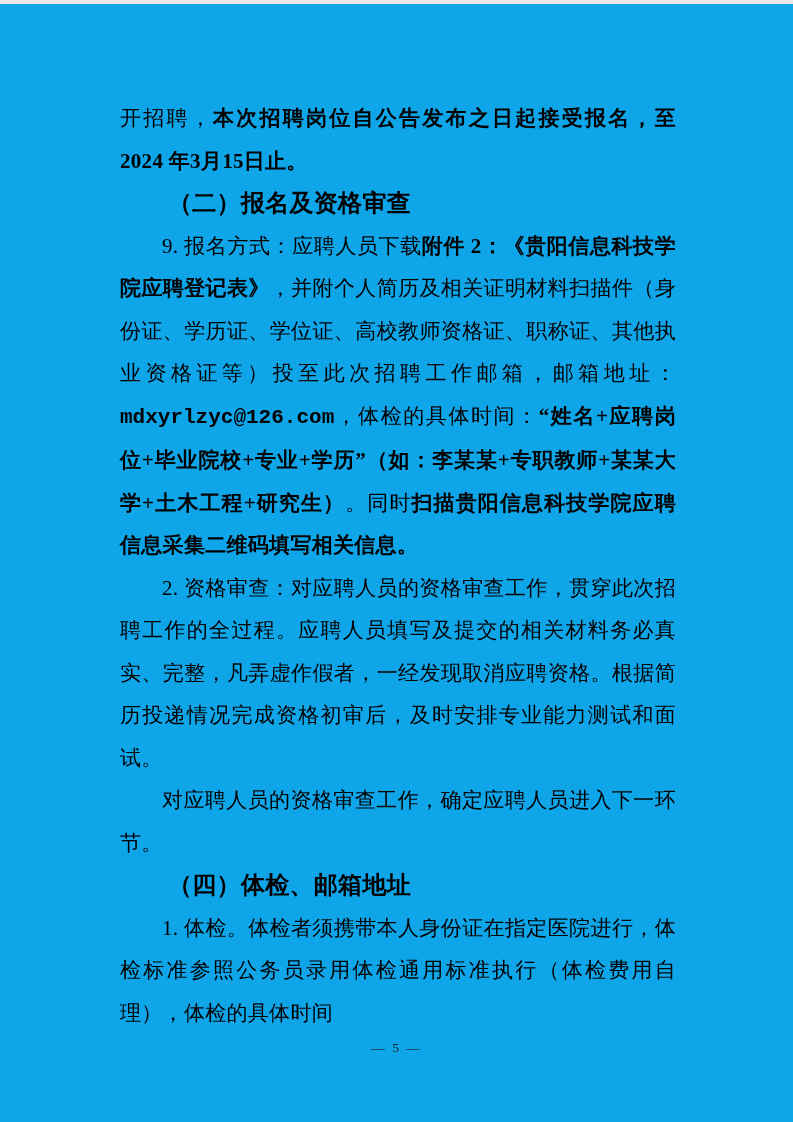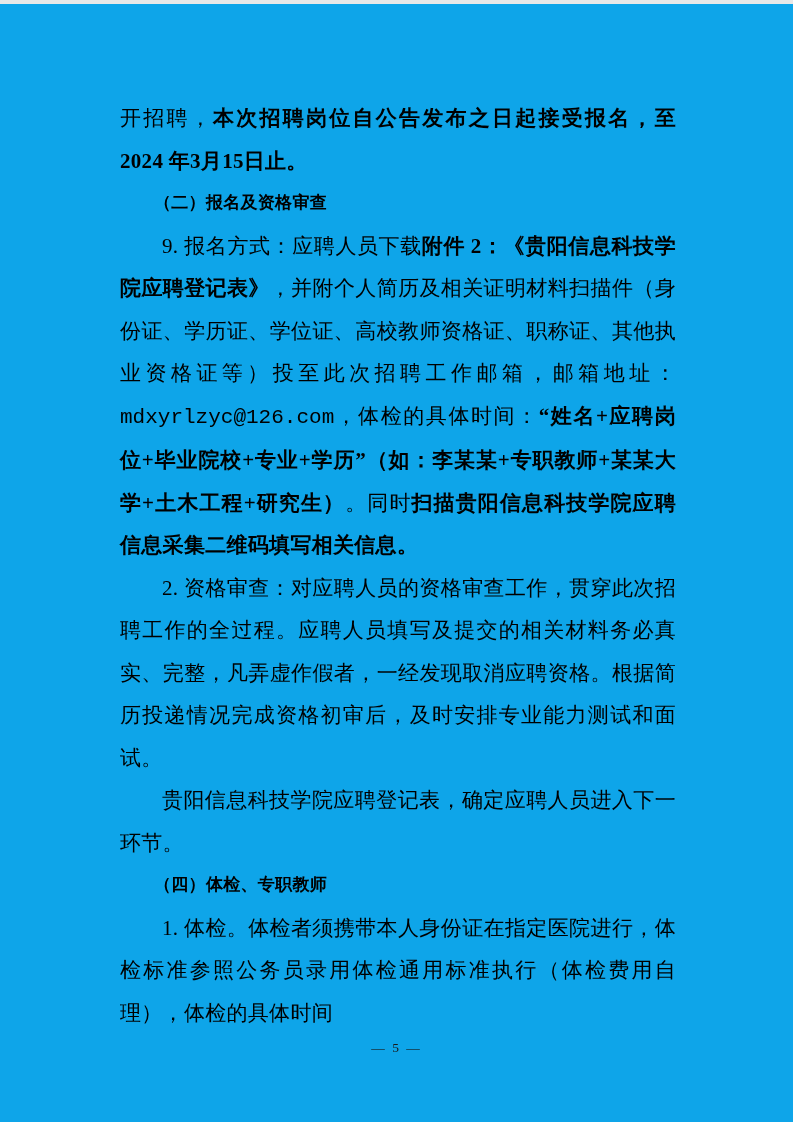--- a/index.html
+++ b/index.html
@@ -22,25 +22,25 @@
     font-size: 21px;
     line-height: 42.5px;
     text-align: justify;
     letter-spacing: 0.3px;
   }
   .para { margin: 0; }
   .indent { text-indent: 2em; }
   .heading {
     font-weight: bold;
     text-indent: 2em;
-    font-size: 17px;
+    font-size: 24px;
     text-align: left;
   }
   .b { font-weight: bold; }
-  .email { font-family: "Liberation Mono", "DejaVu Sans Mono", monospace; font-weight: normal; letter-spacing: 0; }
+  .email { font-family: "Liberation Mono", "DejaVu Sans Mono", monospace; font-weight: bold; letter-spacing: 0; }
   .page-footer {
     position: absolute;
     left: 0;
     top: 1036px;
     width: 100%;
     text-align: center;
     font-size: 13.5px;
     letter-spacing: 2px;
     color: #1a1a1a;
   }
@@ -54,22 +54,22 @@
     <p class="para"><span>开招聘，</span><span class="b">本次招聘岗位自公告发布之日起接受报名，至 2024 年3月15日止。</span></p>
 
     <p class="para heading">（二）报名及资格审查</p>
 
     <p class="para indent"><span>9. 报名方式：应聘人员下载</span><span class="b">附件 2：《贵阳信息科技学院应聘登记表》</span><span>，并附个人简历及相关证明材料扫描件（身份证、学历证、学位证、高校教师资格证、职称证、其他执业资格证等）投至此次招聘工作邮箱，邮箱地址：</span><span class="email">mdxyrlzyc@126.com</span><span>，体检的具体时间：</span><span class="b">“姓名+应聘岗位+毕业院校+专业+学历”（如：李某某+专职教师+某某大学+土木工程+研究生）</span><span>。同时</span><span class="b">扫描贵阳信息科技学院应聘信息采集二维码填写相关信息。</span></p>
 
     <p class="para indent">2. 资格审查：对应聘人员的资格审查工作，贯穿此次招聘工作的全过程。应聘人员填写及提交的相关材料务必真实、完整，凡弄虚作假者，一经发现取消应聘资格。根据简历投递情况完成资格初审后，及时安排专业能力测试和面试。</p>
 
 
 
-    <p class="para indent">贵阳信息科技学院应聘登记表，确定应聘人员进入下一环节。</p>
+    <p class="para indent">对应聘人员的资格审查工作，确定应聘人员进入下一环节。</p>
 
-    <p class="para heading">（四）体检、专职教师</p>
+    <p class="para heading">（四）体检、邮箱地址</p>
 
     <p class="para indent">1. 体检。体检者须携带本人身份证在指定医院进行，体检标准参照公务员录用体检通用标准执行（体检费用自理），体检的具体时间</p>
 
   </div>
 
   <div class="page-footer"><span>— 5 —</span></div>
 </div>
 
 </body></html>

